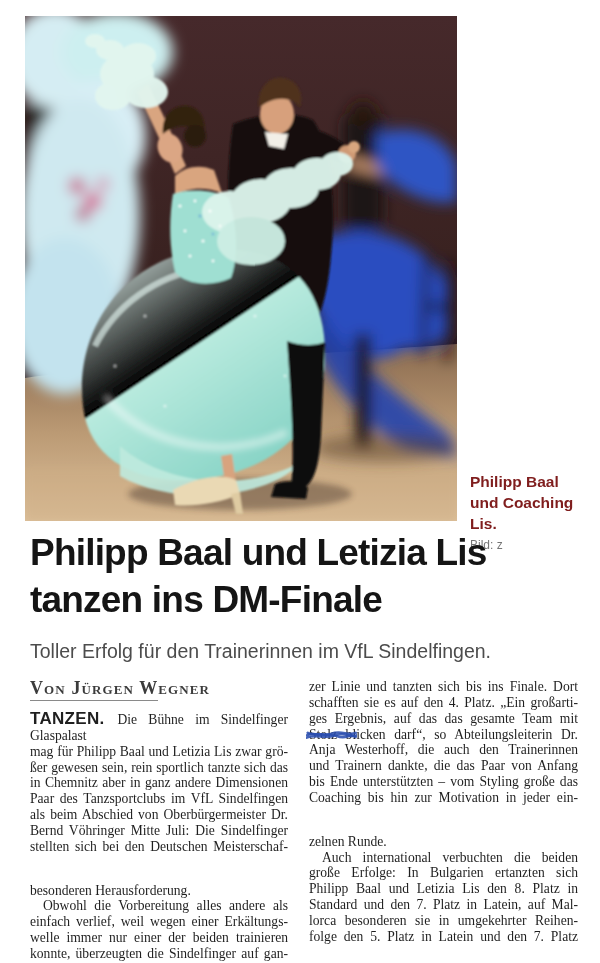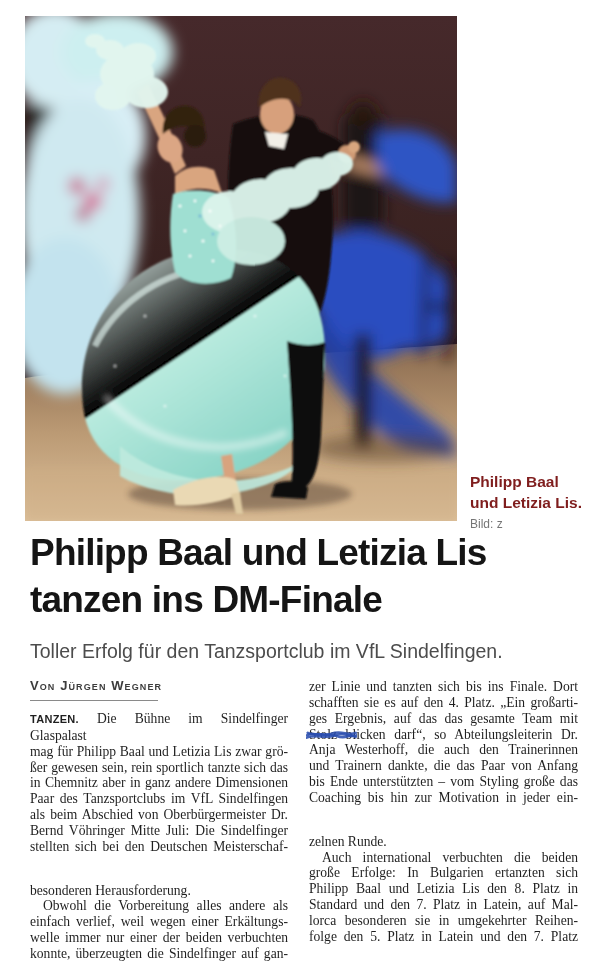--- a/index.html
+++ b/index.html
@@ -14,32 +14,32 @@
   .caption{position:absolute;left:470px;top:471px;width:120px;font-family:"Liberation Sans",sans-serif;}
   .capline{font-weight:700;font-size:15.5px;line-height:21px;color:#7f1d1d;}
   .credit{margin-top:4px;font-size:12px;color:#757575;}
   
   .headline{position:absolute;left:30px;top:529px;width:548px;
     font-family:"Liberation Sans",sans-serif;font-weight:700;font-size:37px;line-height:47px;
     letter-spacing:-0.8px;color:#151515;}
   .subheadline{position:absolute;left:30px;top:640px;width:548px;
     font-family:"Liberation Sans",sans-serif;font-size:19.5px;color:#4c4c4c;}
   .byline{position:absolute;left:30px;top:678px;
-    font-family:Liberation Sans, sans-serif;font-variant:small-caps;
-    letter-spacing:1.1px;font-size:13px;font-weight:600;color:#3c3c3c;}
+    font-family:Liberation Serif, serif;font-variant:small-caps;
+    letter-spacing:1.1px;font-size:18px;font-weight:600;color:#3c3c3c;}
   .byline-rule{position:absolute;left:30px;top:700px;width:128px;height:1px;background:#8a8a8a;}
   
   .col{position:absolute;font-size:13.6px;line-height:15.85px;color:#1f1f1f;}
   .col-left{left:30px;top:711px;width:258px;}
   .col-right{left:309px;top:679px;width:269px;}
   .par{margin:0;}
   .par.indent .line:first-child{text-indent:13px;}
   .line{text-align:justify;text-align-last:justify;}
   .line.lastline{text-align-last:left;margin-top:28px;}
-  .leadin{font-family:"Liberation Sans",sans-serif;font-weight:700;font-size:11px;
+  .leadin{font-family:"Liberation Sans",sans-serif;font-weight:700;font-size:17px;
     letter-spacing:.3px;text-transform:uppercase;}
   
   .scribbled{position:relative;white-space:nowrap;}
   .scribbled .scrib{position:absolute;left:-3px;top:1px;height:13px;width:calc(100% + 8px);pointer-events:none;}
   .scrib path{stroke:#2a4dae;stroke-width:3;fill:none;stroke-linecap:round;opacity:.88;}
 </style>
 </head>
 <body>
 
 <div class="photo-wrap">
@@ -175,50 +175,50 @@
       <g fill="#76b9d6" opacity=".9">
           <circle cx="175" cy="200" r="1.8"></circle>
           <circle cx="188" cy="218" r="1.6"></circle>
         </g>
     </g>
   </svg>
 </div>
 
 <div class="caption">
   <div class="capline">Philipp Baal</div>
-  <div class="capline">und Letizia Lis.</div>
+  <div class="capline">und Coaching Lis.</div>
   <div class="credit">Bild: z</div>
 </div>
 
 <h1 class="headline" style="margin:0;">
   <span style="display:block">Philipp Baal und Letizia Lis</span>
   <span style="display:block">tanzen ins DM-Finale</span>
 </h1>
 
-<div class="subheadline">Toller Erfolg für den Tanzsportclub im VfL Sindelfingen.</div>
+<div class="subheadline">Toller Erfolg für den Trainerinnen im VfL Sindelfingen.</div>
 
 <div class="byline">Von Jürgen Wegner</div>
 <div class="byline-rule"></div>
 
 <div class="col col-left">
     <div class="par">
       <div class="line"><span class="leadin">Tanzen. </span>Die Bühne im Sindelfinger Glaspalast</div>
       <div class="line">mag für Philipp Baal und Letizia Lis zwar grö-</div>
       <div class="line">ßer gewesen sein, rein sportlich tanzte sich das</div>
       <div class="line">in Chemnitz aber in ganz andere Dimensionen</div>
       <div class="line">Paar des Tanzsportclubs im VfL Sindelfingen</div>
       <div class="line">als beim Abschied von Oberbürgermeister Dr.</div>
       <div class="line">Bernd Vöhringer Mitte Juli: Die Sindelfinger</div>
       <div class="line">stellten sich bei den Deutschen Meisterschaf-</div>
       <div class="line lastline">besonderen Herausforderung.</div>
     </div>
     <div class="par indent">
       <div class="line">Obwohl die Vorbereitung alles andere als</div>
       <div class="line">einfach verlief, weil wegen einer Erkältungs-</div>
-      <div class="line">welle immer nur einer der beiden verbuchten</div>
+      <div class="line">welle immer nur einer der beiden trainieren</div>
       <div class="line">konnte, überzeugten die Sindelfinger auf gan-</div>
     </div>
   </div>
 <div class="col col-right">
     <div class="par">
       <div class="line">zer Linie und tanzten sich bis ins Finale. Dort</div>
       <div class="line">schafften sie es auf den 4. Platz. „Ein großarti-</div>
       <div class="line">ges Ergebnis, auf das das gesamte Team mit</div>
       <div class="line"><span class="scribbled">Stolz b<svg class="scrib" viewBox="0 0 60 16" preserveAspectRatio="none">
             <path d="M1,9 C10,4 20,12 30,7 S50,10 58,6"></path>

